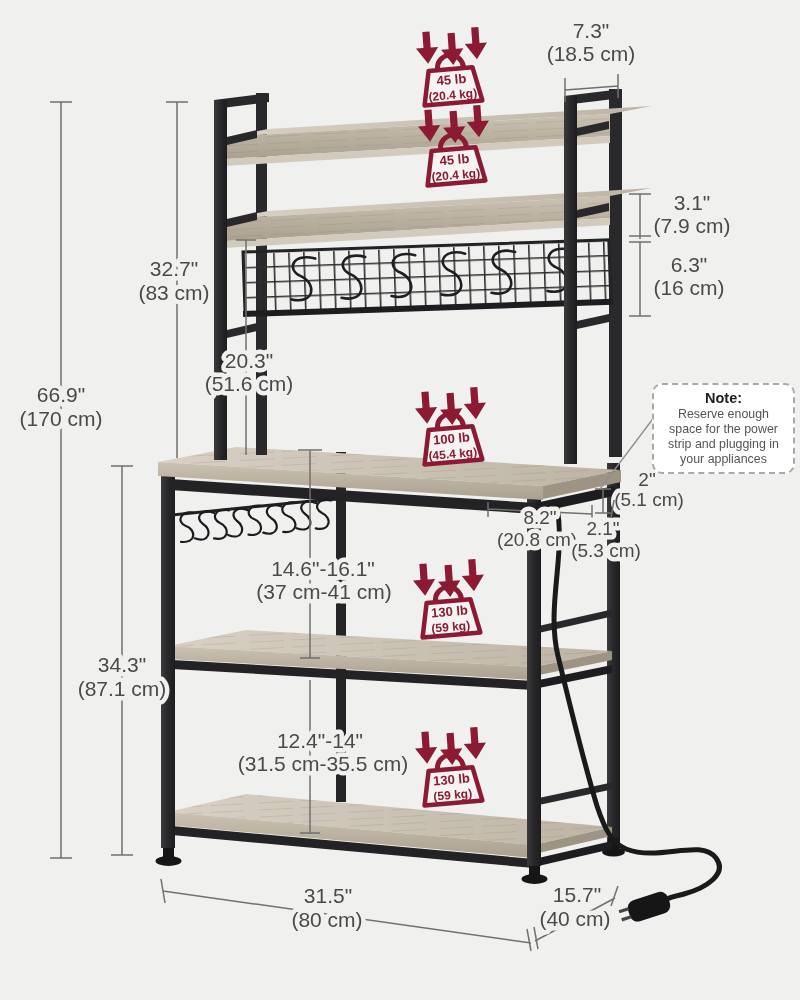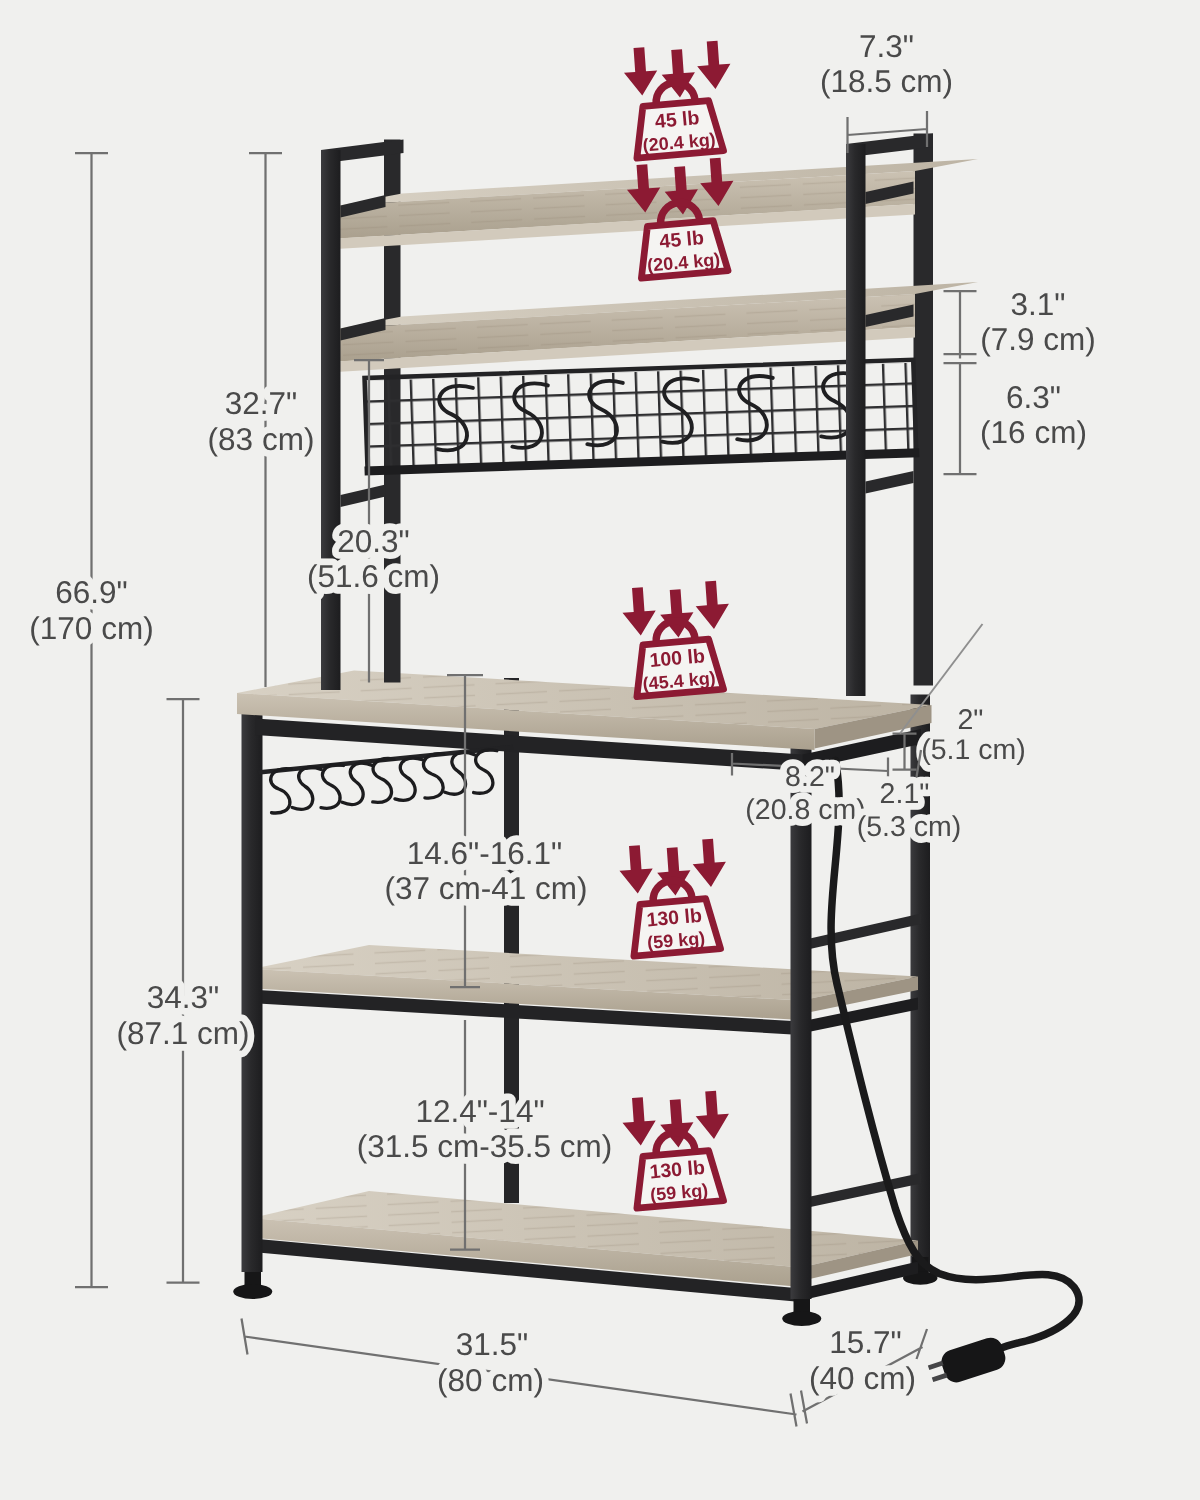--- a/index.html
+++ b/index.html
@@ -317,14 +317,21 @@
 
   <g>
     <path class="dimline" d="M535,941 L615,898 M618,886 L611,906"></path>
     <text class="dim halo" text-anchor="middle" x="577" y="902">15.7"</text>
     <text class="dim halo" text-anchor="middle" x="575" y="926">(40 cm)</text>
   </g>
 
   <line x1="655" y1="416" x2="600" y2="489" stroke="#8f8f8f" stroke-width="1.3"></line>
 </svg>
 
-
+<div class="note-box">
+  <div class="note-title">Note:</div>
+  <div class="note-line">Reserve enough</div>
+  <div class="note-line">space for the power</div>
+  <div class="note-line">strip and plugging in</div>
+  <div class="note-line">your appliances</div>
 </div>
 
+</div>
+
 </body></html>

